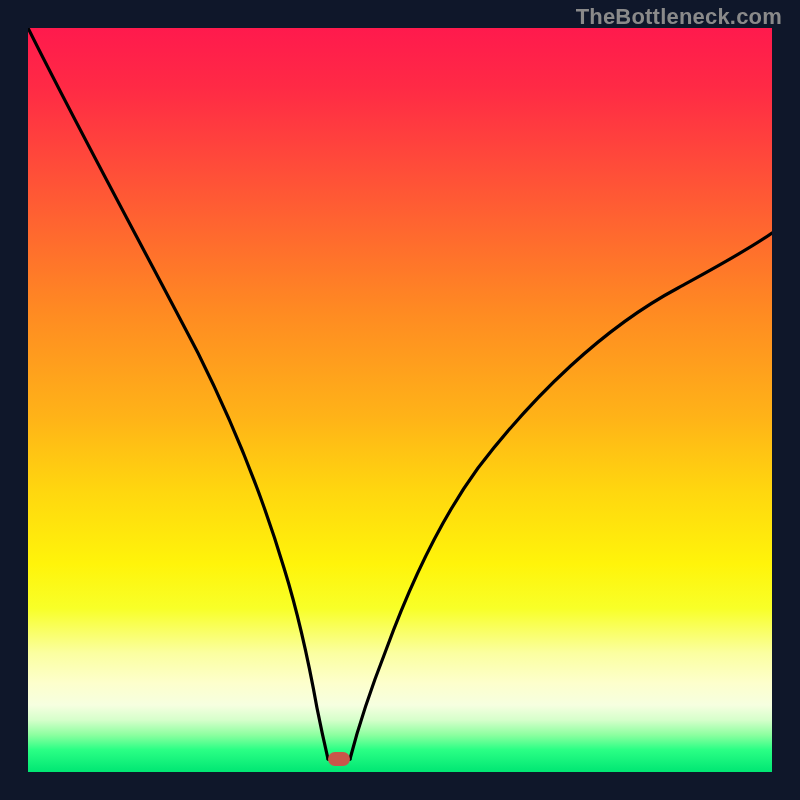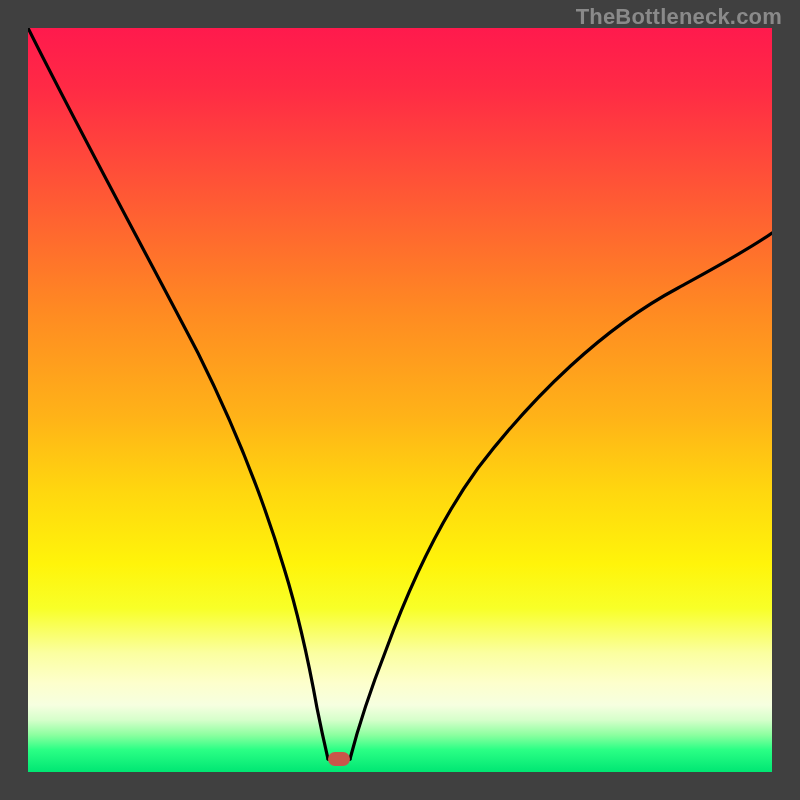--- a/index.html
+++ b/index.html
@@ -8,21 +8,21 @@
     width: 800px;
     height: 800px;
     background: #000;
     font-family: Arial, Helvetica, sans-serif;
     overflow: hidden;
   }
   .frame {
     position: relative;
     width: 800px;
     height: 800px;
-    background: #404040;
+    background: #0f172a;
   }
   .watermark {
     position: absolute;
     top: 4px;
     right: 18px;
     color: #8a8a8a;
     font-size: 22px;
     font-weight: 600;
     letter-spacing: 0.2px;
     user-select: none;

